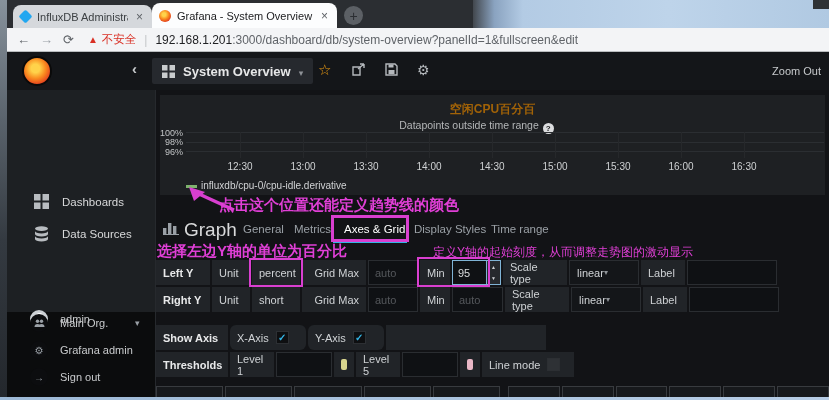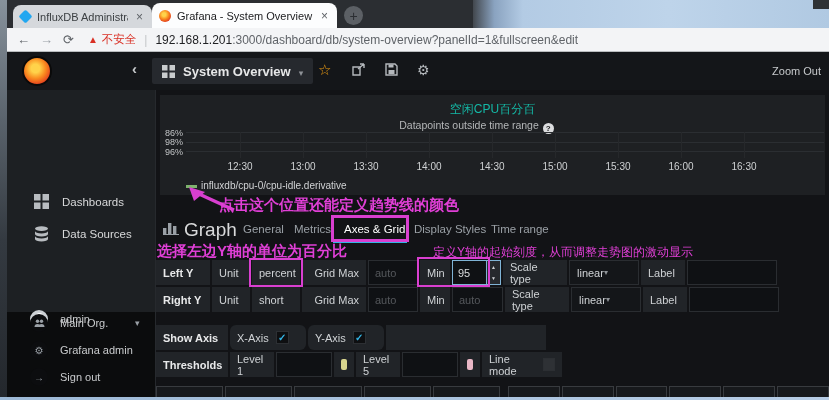--- a/index.html
+++ b/index.html
@@ -62,21 +62,21 @@
   .circ { width:18px; height:18px; border-radius:50%; background:#0c0d0f; color:#9aa0a6; display:flex; align-items:center; justify-content:center; font-size:10px; flex:none; }
   .avatar { background:#cdd1d5; position:relative; overflow:hidden; }
   .avatar::before { content:""; position:absolute; left:5.5px; top:3px; width:7px; height:7px; border-radius:50%; background:#fff; }
   .avatar::after { content:""; position:absolute; left:2px; top:11px; width:14px; height:9px; border-radius:50%; background:#fff; }
   .org-caret { position:absolute; left:128px; font-size:9px; color:#9aa0a6; }
   .side-black { position:absolute; left:0; top:222px; width:148px; height:85px; background:#0b0c0d; }
 
   
   .main { left:156px; top:90px; width:673px; height:307px; background:#121316; }
   .gpanel { left:160px; top:95px; width:665px; height:100px; background:#1e2023; }
-  .ptitle { left:160px; top:101px; width:665px; text-align:center; color:#14b8a6; font-size:12px; font-weight:normal; }
+  .ptitle { left:160px; top:101px; width:665px; text-align:center; color:#a16207; font-size:12px; font-weight:bold; }
   .psub { left:144px; top:119px; width:665px; text-align:center; color:#b4b6b8; font-size:10.5px; }
   .help-circ { display:inline-flex; width:11px; height:11px; border-radius:50%; background:#dcdddf; color:#17181a; font-size:8px; font-weight:bold; align-items:center; justify-content:center; vertical-align:-2px; margin-left:4px; }
   .ylab { position:absolute; left:149px; width:34px; text-align:right; color:#c2c4c6; font-size:9px; }
   .hline { position:absolute; left:186px; width:638px; height:1px; background:#2b2e32; }
   .vline { position:absolute; top:132px; width:1px; height:26px; background:#26282b; }
   .xlab { position:absolute; top:161px; width:40px; text-align:center; color:#cfd1d3; font-size:10px; }
   .legend-dash { left:186px; top:185px; width:11px; height:3px; background:#7eb26d; }
   .legend-lab { left:201px; top:180px; color:#d0d2d4; font-size:10px; }
 
   .tip { position:absolute; color:#e03fd6; font-weight:bold; white-space:nowrap; }
@@ -97,21 +97,21 @@
   .tab-underline { left:333px; top:240px; width:74px; height:3px; background:#33b5e5; }
 
   
   .form { position:absolute; left:156px; display:flex; flex-direction:column; gap:2px; }
   .f1 { top:260px; } .f2 { top:325px; }
   .frow { display:flex; gap:2px; height:25px; }
   .fcell { background:#212428; color:#cfd2d5; font-size:11px; display:flex; align-items:center; padding:0 7px; }
   .fname { width:54px; font-weight:bold; color:#e8e9ea; }
   .fname2 { width:72px; font-weight:bold; color:#e8e9ea; }
   .w38{width:38px;} .w48{width:48px;} .w64{width:64px; justify-content:flex-end;} .w50{width:50px;} .w30{width:30px;}
-  .w66{width:64px;} .w70{width:70px;} .w44{width:44px;} .w90{width:90px;} .w76{width:76px;border-radius:6px;} .w56{width:56px;} .w20{width:20px; justify-content:center;} .w80{width:80px;} .w160{width:160px;}
+  .w66{width:64px;} .w70{width:70px;} .w44{width:44px;} .w90{width:90px;} .w76{width:76px;border-radius:6px;} .w56{width:56px;} .w20{width:20px; justify-content:center;} .w80{width:92px;} .w160{width:160px;}
   .finput { background:#0f1114; border:1px solid #2a2d31; padding:0; }
   .finput input { width:100%; height:100%; background:transparent; border:none; outline:none; color:#d0d2d4; font-size:11px; padding:0 6px; font-family:"Liberation Sans",sans-serif; }
   .finput input::placeholder { color:#55585c; }
   .min-group { display:flex; border:1px solid #7fb3d5; background:#0f1114; }
   .min-group input { width:33px; background:transparent; border:none; outline:none; color:#d8dadc; font-size:11px; padding:0 5px; font-family:"Liberation Sans",sans-serif; }
   .stepper { width:14px; display:flex; flex-direction:column; background:#26292d; border-left:1px solid #7fb3d5; }
   .stepper span { flex:1; display:flex; align-items:center; justify-content:center; font-size:5px; color:#cfd2d5; }
   .fselect { background:#141619; border:1px solid #2a2d31; }
   .fselect .c { font-size:8px; color:#8e9297; }
   .chk { width:13px; height:13px; background:#0e0f11; border:1px solid #2c2f33; display:flex; align-items:center; justify-content:center; color:#33b5e5; font-size:10px; font-weight:bold; margin-left:7px; }
@@ -233,21 +233,21 @@
       <span>Sign out</span>
     </div>
   </div>
 
   <div class="abs main"></div>
 
   <div class="abs gpanel"></div>
   <div class="abs ptitle">空闲CPU百分百</div>
   <div class="abs psub"><span>Datapoints outside time range</span><span class="help-circ">?</span></div>
 
-  <span class="ylab" style="top:128px">86%</span>
+  <span class="ylab" style="top:128px">100%</span>
   <span class="ylab" style="top:137px">98%</span>
   <span class="ylab" style="top:147px">96%</span>
   <div class="hline" style="top:132px"></div>
   <div class="hline" style="top:142px"></div>
   <div class="hline" style="top:151px"></div>
   <div class="vline" style="left:240px"></div>
   <div class="vline" style="left:303px"></div>
   <div class="vline" style="left:366px"></div>
   <div class="vline" style="left:429px"></div>
   <div class="vline" style="left:492px"></div>

